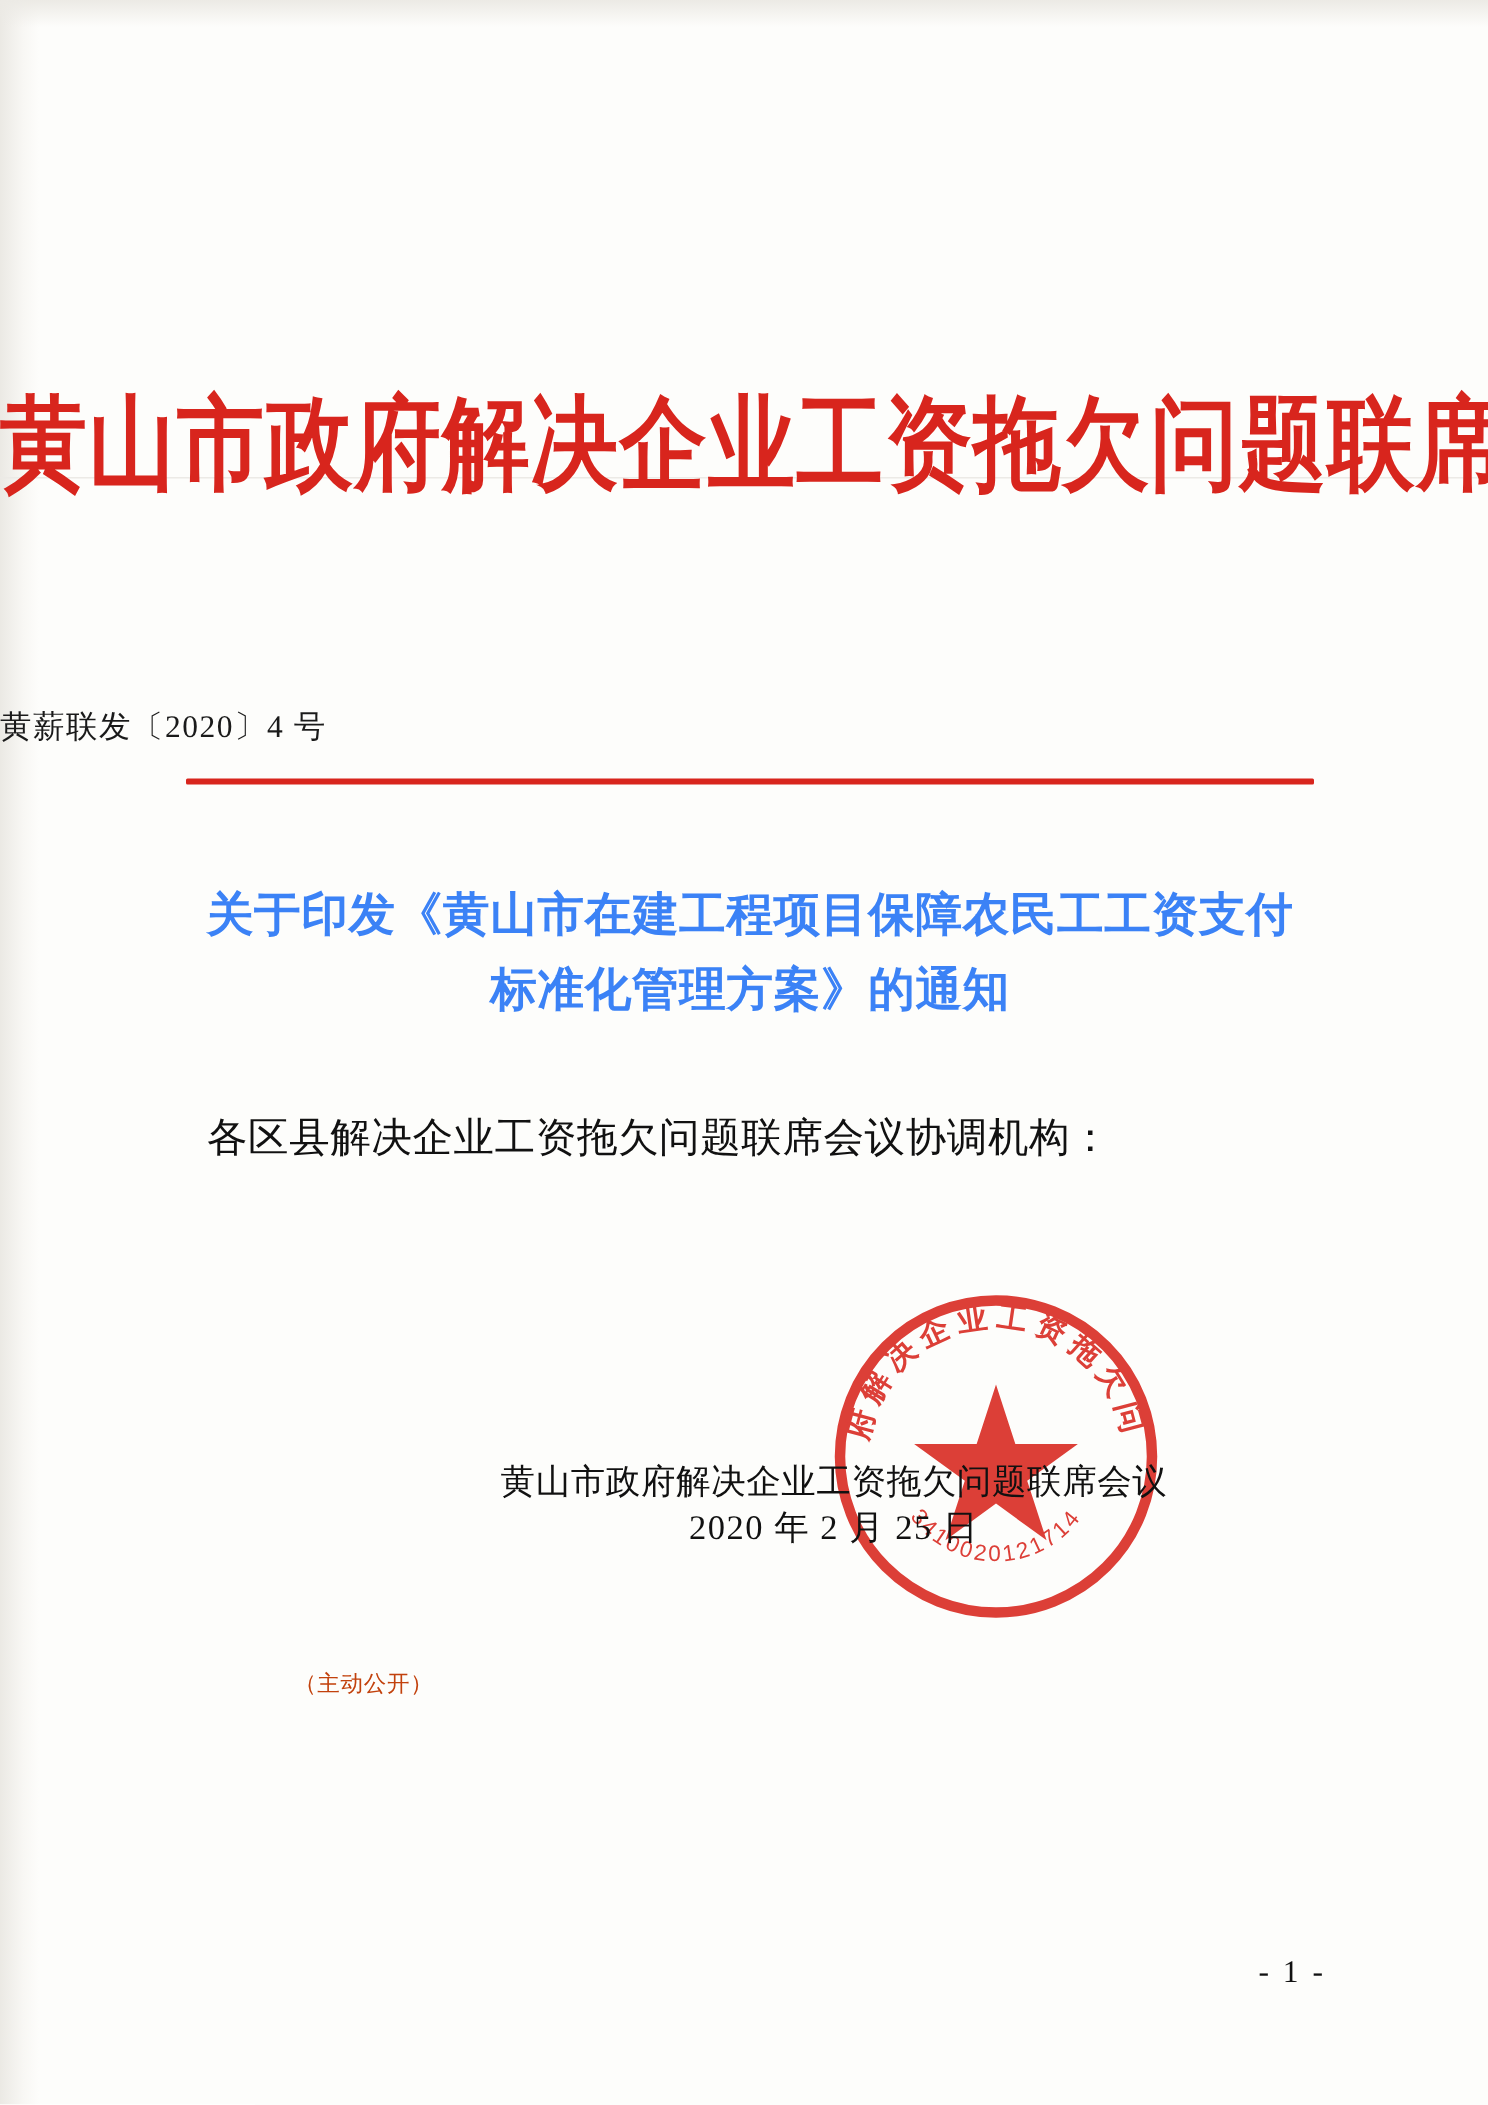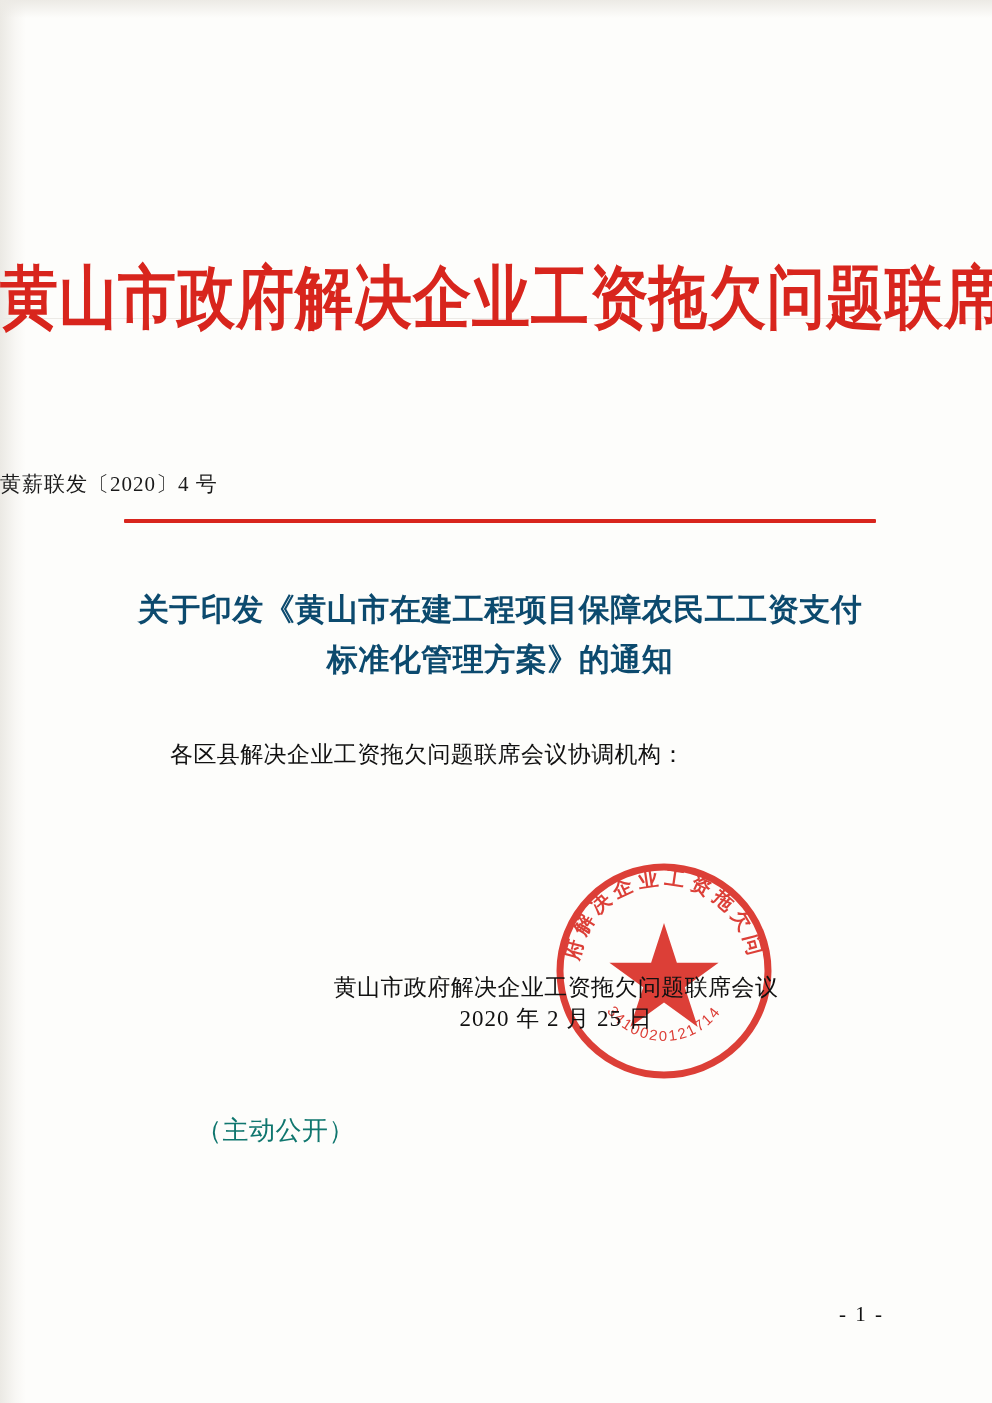--- a/index.html
+++ b/index.html
@@ -90,34 +90,33 @@
   .doc-title {
     position: absolute;
     top: 585px;
     left: 130px;
     width: 740px;
     text-align: center;
     font-family: "Liberation Sans", "DejaVu Sans", sans-serif;
     font-weight: bold;
     font-size: 31px;
     line-height: 1.62;
-    color: #0c4a6e;
+    color: #3b82f6;
     letter-spacing: 0.5px;
   }
 
   .addressee {
     position: absolute;
     top: 735px;
     left: 138px;
     width: 740px;
-    font-size: 23px;
+    font-size: 27px;
     line-height: 1.75;
     color: #111111;
     letter-spacing: 0.4px;
-    margin-left: 32px;
   }
 
   .body-para {
     position: absolute;
     top: 790px;
     left: 138px;
     width: 720px;
     font-size: 23px;
     line-height: 1.95;
     color: #111111;
@@ -159,22 +158,22 @@
     opacity: 0.88;
     pointer-events: none;
   }
   .seal svg { display: block; }
 
   
   .publicity {
     position: absolute;
     top: 1113px;
     left: 196px;
-    font-size: 26px;
-    color: #0f766e;
+    font-size: 15px;
+    color: #c2410c;
     letter-spacing: 0.5px;
   }
 
   .page-number {
     position: absolute;
     top: 1302px;
     right: 108px;
     font-size: 21px;
     color: #111111;
     letter-spacing: 2px;

